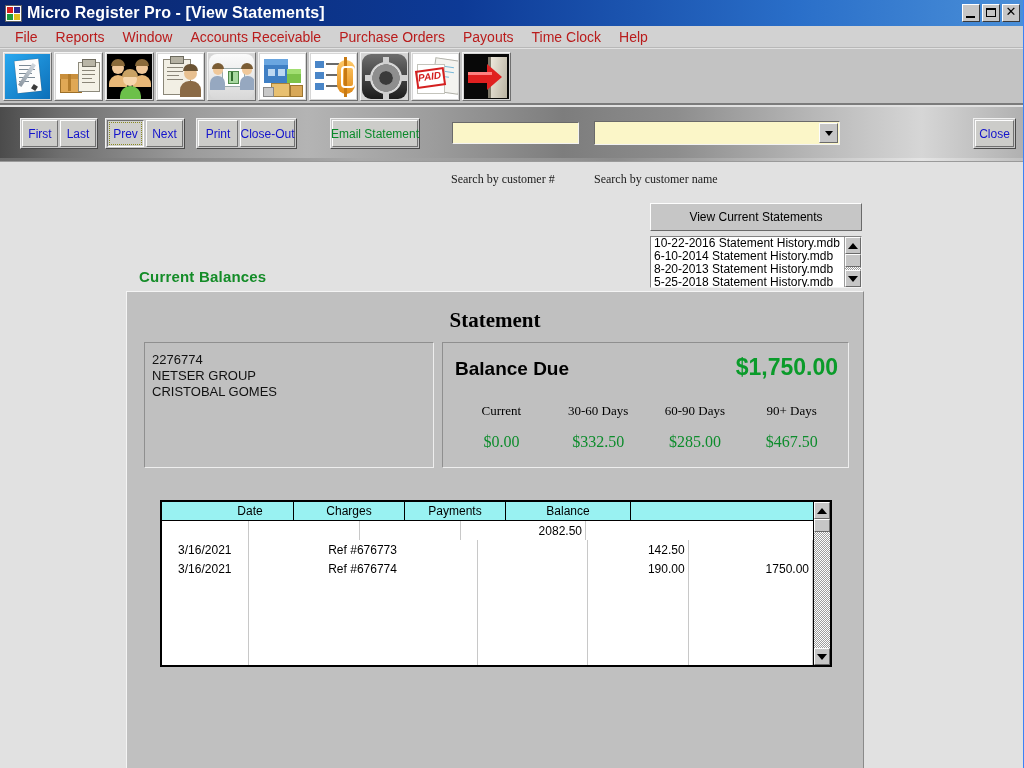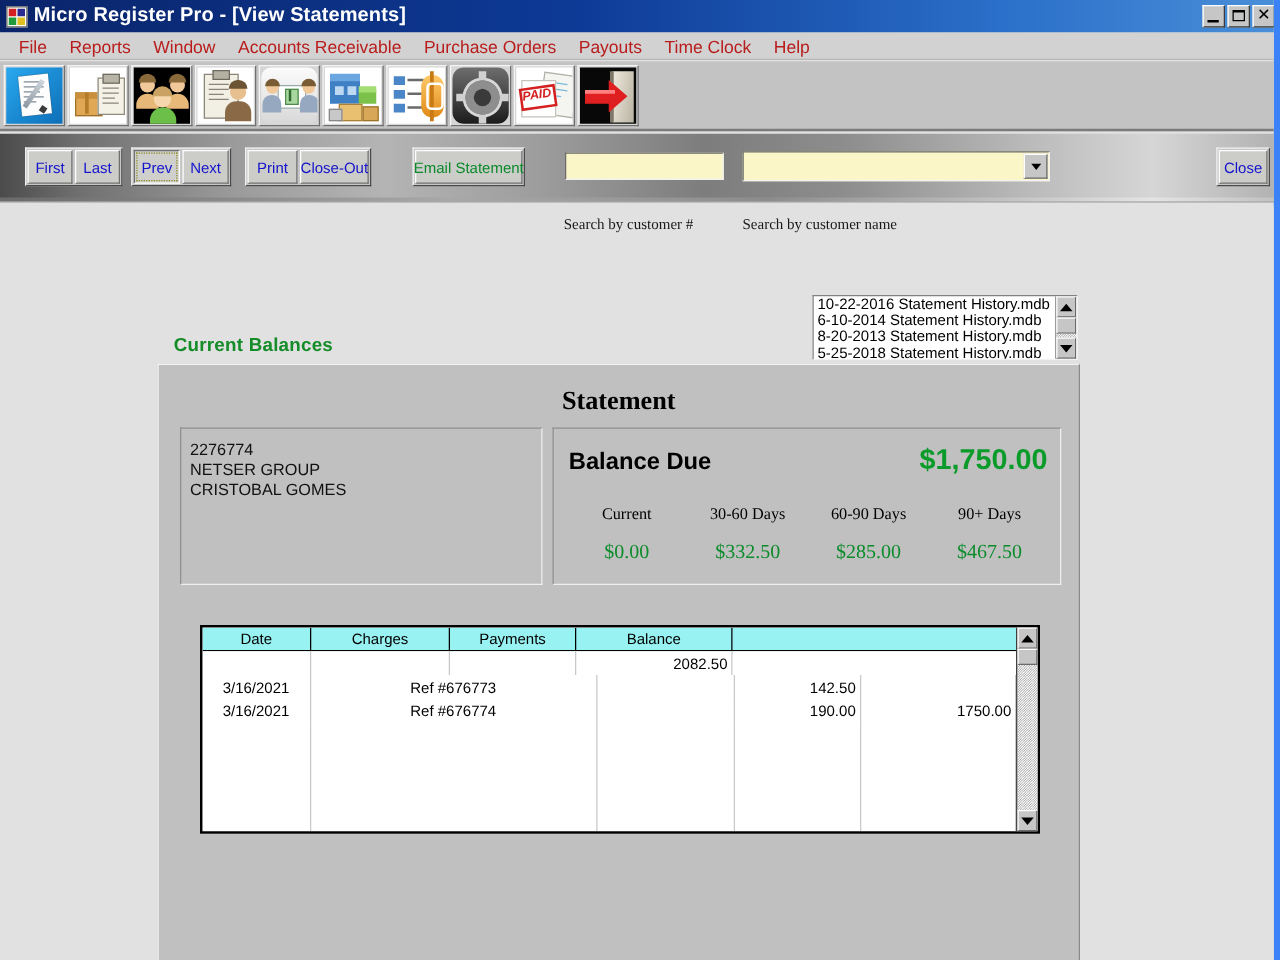--- a/index.html
+++ b/index.html
@@ -10,21 +10,21 @@
   }
   body {
     font-family: "Liberation Sans", sans-serif;
   }
   #app {
     position: relative;
     width: 1024px;
     height: 768px;
     overflow: hidden;
     background: #e1e1e1;
-    border-right: 5px solid #3b82f6;
+    border-right: 1px solid #3b82f6;
     box-sizing: border-box;
   }
 
   
   .titlebar {
     position: absolute;
     left: 0; top: 0;
     width: 1024px; height: 26px;
     background: linear-gradient(to right, #0a246a 0%, #0d3a96 45%, #2a6fc9 78%, #4a8fd8 100%);
     display: flex;
@@ -442,20 +442,21 @@
     flex-direction: column;
     overflow: hidden;
     position: relative;
   }
   .gridhead {
     display: flex;
     height: 18px;
     background: #99f2f2;
     border-bottom: 1px solid #000;
     flex: 0 0 auto;
+    padding-left: 45px;
   }
   .gridhead .hc {
     border-right: 1px solid #000;
     font-size: 12px;
     color: #000;
     display: flex;
     align-items: center;
     justify-content: center;
     box-sizing: border-box;
     height: 100%;
@@ -730,20 +731,23 @@
         <span>Close</span>
       </div>
     </div>
   </div>
 
   <div class="content"></div>
 
   <div class="srchlabel" style="left:451px; top:172px;">Search by customer #</div>
   <div class="srchlabel" style="left:594px; top:172px;">Search by customer name</div>
 
+  <div class="viewcur">
+    <span>View Current Statements</span>
+  </div>
 
   <div class="histlist">
     <div class="items">
       <div>10-22-2016 Statement History.mdb</div>
       <div>6-10-2014 Statement History.mdb</div>
       <div>8-20-2013 Statement History.mdb</div>
       <div>5-25-2018 Statement History.mdb</div>
     </div>
     <div class="vsb">
       <div class="sbarrow">

